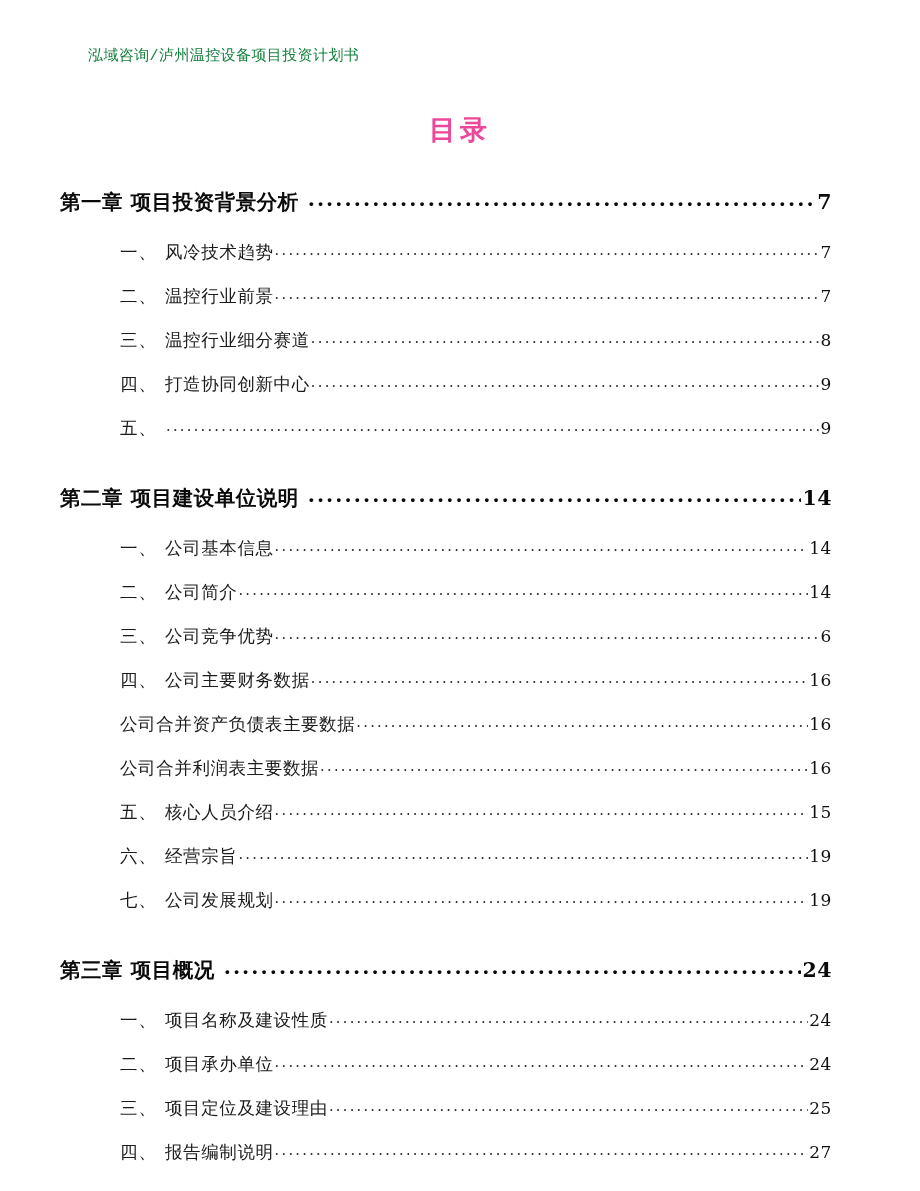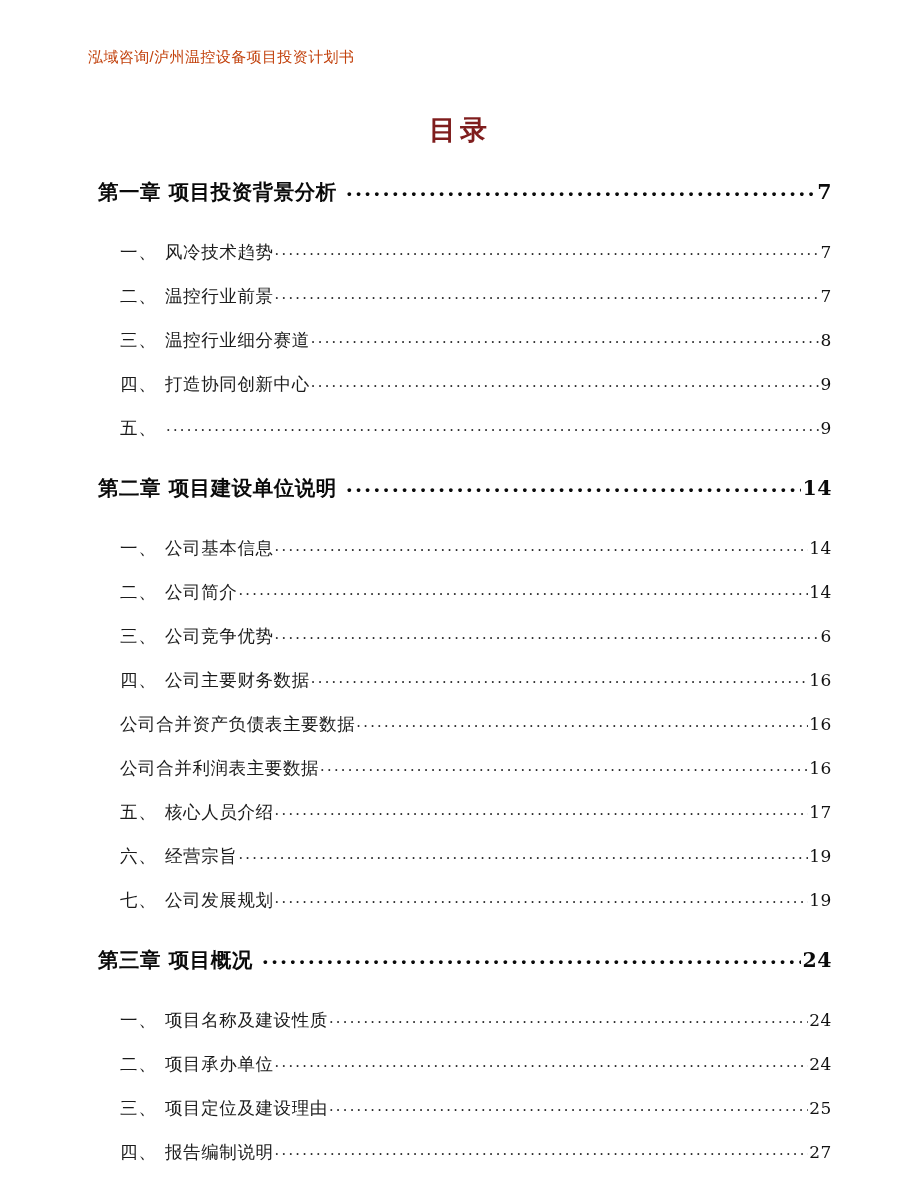--- a/index.html
+++ b/index.html
@@ -16,63 +16,64 @@
     width: 920px;
     height: 1191px;
     background: #ffffff;
     overflow: hidden;
     box-sizing: border-box;
   }
   .doc-header {
     position: absolute;
     left: 88px;
     top: 46px;
-    font-family: Liberation Sans, sans-serif;
+    font-family: Liberation Mono, monospace;
     font-size: 15px;
     line-height: 22px;
-    color: #c2410c;
+    color: #15803d;
     letter-spacing: 0.4px;
     white-space: nowrap;
   }
   .toc-title {
     position: absolute;
     left: 0;
     top: 112px;
     width: 920px;
     text-align: center;
     font-family: "DejaVu Serif", "Liberation Serif", serif;
     font-size: 27px;
     font-weight: bold;
     letter-spacing: 4px;
-    color: #7f1d1d;
+    color: #ec4899;
   }
   .toc {
     position: absolute;
     left: 0;
     top: 178px;
     width: 920px;
   }
   .toc-row {
     display: flex;
     align-items: baseline;
     width: 920px;
     box-sizing: border-box;
     padding-right: 88px;
     white-space: nowrap;
     overflow: hidden;
   }
 
   
   .row-chapter {
     height: 48px;
-    padding-left: 98px;
+    padding-left: 60px;
     font-size: 20.5px;
     font-weight: bold;
     letter-spacing: 0.5px;
     color: #0a0a0a;
+    align-items: center;
   }
   .row-chapter .lbl { margin-right: 6px; }
   .row-chapter .leader {
     flex: 1 1 auto;
     overflow: hidden;
     margin: 0 1px 0 3px;
     position: relative;
     top: -3px;
     font-size: 20.5px;
     font-weight: bold;
@@ -200,21 +201,21 @@
       </div>
       <div class="toc-row row-section no-num">
         <span class="lbl">公司合并利润表主要数据</span>
         <span class="leader">........................................................................................................................</span>
         <span class="pg">16</span>
       </div>
       <div class="toc-row row-section">
         <span class="num">五、</span>
         <span class="lbl">核心人员介绍</span>
         <span class="leader">........................................................................................................................</span>
-        <span class="pg">17</span>
+        <span class="pg">15</span>
       </div>
       <div class="toc-row row-section">
         <span class="num">六、</span>
         <span class="lbl">经营宗旨</span>
         <span class="leader">........................................................................................................................</span>
         <span class="pg">19</span>
       </div>
       <div class="toc-row row-section">
         <span class="num">七、</span>
         <span class="lbl">公司发展规划</span>

